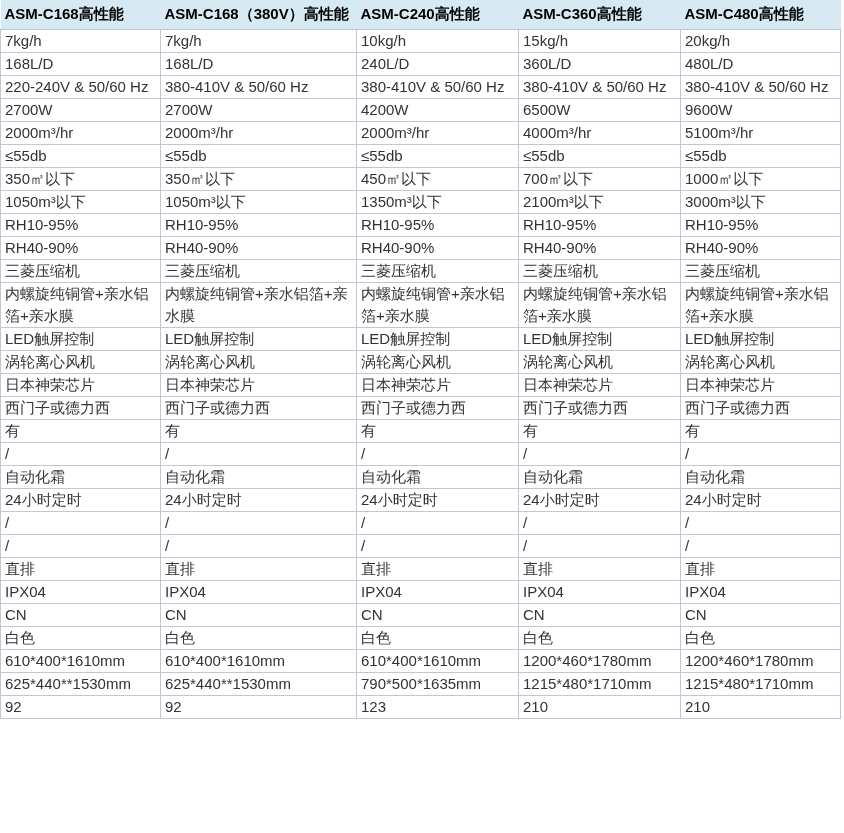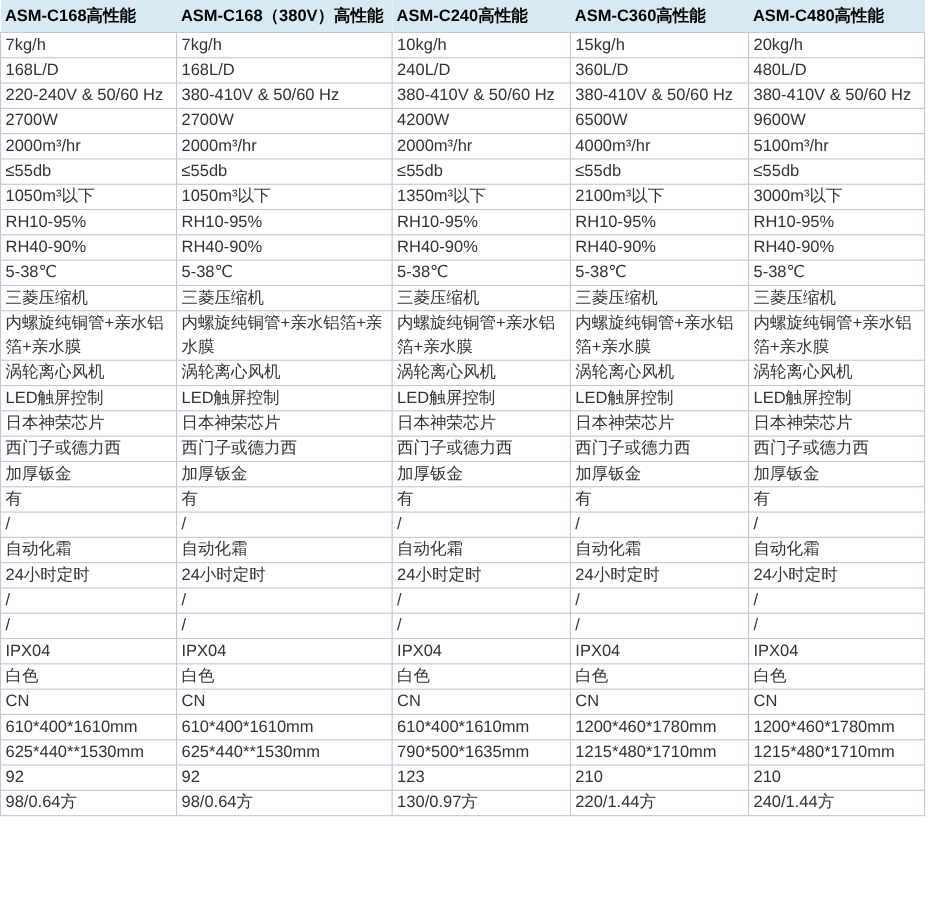--- a/index.html
+++ b/index.html
@@ -100,20 +100,27 @@
           <td>5100m³/hr</td>
         </tr>
         <tr>
           <td>≤55db</td>
           <td>≤55db</td>
           <td>≤55db</td>
           <td>≤55db</td>
           <td>≤55db</td>
         </tr>
         <tr>
+          <td>350㎡以下</td>
+          <td>350㎡以下</td>
+          <td>450㎡以下</td>
+          <td>700㎡以下</td>
+          <td>1000㎡以下</td>
+        </tr>
+        <tr>
           <td>1050m³以下</td>
           <td>1050m³以下</td>
           <td>1350m³以下</td>
           <td>2100m³以下</td>
           <td>3000m³以下</td>
         </tr>
         <tr>
           <td>RH10-95%</td>
           <td>RH10-95%</td>
           <td>RH10-95%</td>
@@ -121,137 +128,130 @@
           <td>RH10-95%</td>
         </tr>
         <tr>
           <td>RH40-90%</td>
           <td>RH40-90%</td>
           <td>RH40-90%</td>
           <td>RH40-90%</td>
           <td>RH40-90%</td>
         </tr>
         <tr>
-          <td>5-38℃</td>
-          <td>5-38℃</td>
-          <td>5-38℃</td>
-          <td>5-38℃</td>
-          <td>5-38℃</td>
-        </tr>
-        <tr>
-          <td>三菱压缩机</td>
-          <td>三菱压缩机</td>
-          <td>三菱压缩机</td>
-          <td>三菱压缩机</td>
-          <td>三菱压缩机</td>
-        </tr>
-        <tr>
-          <td>内螺旋纯铜管+亲水铝箔+亲水膜</td>
-          <td>内螺旋纯铜管+亲水铝箔+亲水膜</td>
-          <td>内螺旋纯铜管+亲水铝箔+亲水膜</td>
-          <td>内螺旋纯铜管+亲水铝箔+亲水膜</td>
-          <td>内螺旋纯铜管+亲水铝箔+亲水膜</td>
-        </tr>
-        <tr>
-          <td>涡轮离心风机</td>
-          <td>涡轮离心风机</td>
-          <td>涡轮离心风机</td>
-          <td>涡轮离心风机</td>
-          <td>涡轮离心风机</td>
-        </tr>
-        <tr>
-          <td>LED触屏控制</td>
-          <td>LED触屏控制</td>
-          <td>LED触屏控制</td>
-          <td>LED触屏控制</td>
-          <td>LED触屏控制</td>
-        </tr>
-        <tr>
-          <td>日本神荣芯片</td>
-          <td>日本神荣芯片</td>
-          <td>日本神荣芯片</td>
-          <td>日本神荣芯片</td>
-          <td>日本神荣芯片</td>
-        </tr>
-        <tr>
-          <td>西门子或德力西</td>
-          <td>西门子或德力西</td>
-          <td>西门子或德力西</td>
-          <td>西门子或德力西</td>
-          <td>西门子或德力西</td>
-        </tr>
-        <tr>
-          <td>加厚钣金</td>
-          <td>加厚钣金</td>
-          <td>加厚钣金</td>
-          <td>加厚钣金</td>
-          <td>加厚钣金</td>
-        </tr>
-        <tr>
-          <td>有</td>
-          <td>有</td>
-          <td>有</td>
-          <td>有</td>
-          <td>有</td>
-        </tr>
-        <tr>
-          <td>/</td>
-          <td>/</td>
-          <td>/</td>
-          <td>/</td>
-          <td>/</td>
-        </tr>
-        <tr>
-          <td>自动化霜</td>
-          <td>自动化霜</td>
-          <td>自动化霜</td>
-          <td>自动化霜</td>
-          <td>自动化霜</td>
-        </tr>
-        <tr>
-          <td>24小时定时</td>
-          <td>24小时定时</td>
-          <td>24小时定时</td>
-          <td>24小时定时</td>
-          <td>24小时定时</td>
-        </tr>
-        <tr>
-          <td>/</td>
-          <td>/</td>
-          <td>/</td>
-          <td>/</td>
-          <td>/</td>
-        </tr>
-        <tr>
-          <td>/</td>
-          <td>/</td>
-          <td>/</td>
-          <td>/</td>
-          <td>/</td>
-        </tr>
-        <tr>
-          <td>IPX04</td>
-          <td>IPX04</td>
-          <td>IPX04</td>
-          <td>IPX04</td>
-          <td>IPX04</td>
-        </tr>
-        <tr>
-          <td>白色</td>
-          <td>白色</td>
-          <td>白色</td>
-          <td>白色</td>
-          <td>白色</td>
-        </tr>
-        <tr>
-          <td>CN</td>
-          <td>CN</td>
-          <td>CN</td>
-          <td>CN</td>
-          <td>CN</td>
+          <td>三菱压缩机</td>
+          <td>三菱压缩机</td>
+          <td>三菱压缩机</td>
+          <td>三菱压缩机</td>
+          <td>三菱压缩机</td>
+        </tr>
+        <tr>
+          <td>内螺旋纯铜管+亲水铝箔+亲水膜</td>
+          <td>内螺旋纯铜管+亲水铝箔+亲水膜</td>
+          <td>内螺旋纯铜管+亲水铝箔+亲水膜</td>
+          <td>内螺旋纯铜管+亲水铝箔+亲水膜</td>
+          <td>内螺旋纯铜管+亲水铝箔+亲水膜</td>
+        </tr>
+        <tr>
+          <td>LED触屏控制</td>
+          <td>LED触屏控制</td>
+          <td>LED触屏控制</td>
+          <td>LED触屏控制</td>
+          <td>LED触屏控制</td>
+        </tr>
+        <tr>
+          <td>涡轮离心风机</td>
+          <td>涡轮离心风机</td>
+          <td>涡轮离心风机</td>
+          <td>涡轮离心风机</td>
+          <td>涡轮离心风机</td>
+        </tr>
+        <tr>
+          <td>日本神荣芯片</td>
+          <td>日本神荣芯片</td>
+          <td>日本神荣芯片</td>
+          <td>日本神荣芯片</td>
+          <td>日本神荣芯片</td>
+        </tr>
+        <tr>
+          <td>西门子或德力西</td>
+          <td>西门子或德力西</td>
+          <td>西门子或德力西</td>
+          <td>西门子或德力西</td>
+          <td>西门子或德力西</td>
+        </tr>
+        <tr>
+          <td>有</td>
+          <td>有</td>
+          <td>有</td>
+          <td>有</td>
+          <td>有</td>
+        </tr>
+        <tr>
+          <td>/</td>
+          <td>/</td>
+          <td>/</td>
+          <td>/</td>
+          <td>/</td>
+        </tr>
+        <tr>
+          <td>自动化霜</td>
+          <td>自动化霜</td>
+          <td>自动化霜</td>
+          <td>自动化霜</td>
+          <td>自动化霜</td>
+        </tr>
+        <tr>
+          <td>24小时定时</td>
+          <td>24小时定时</td>
+          <td>24小时定时</td>
+          <td>24小时定时</td>
+          <td>24小时定时</td>
+        </tr>
+        <tr>
+          <td>/</td>
+          <td>/</td>
+          <td>/</td>
+          <td>/</td>
+          <td>/</td>
+        </tr>
+        <tr>
+          <td>/</td>
+          <td>/</td>
+          <td>/</td>
+          <td>/</td>
+          <td>/</td>
+        </tr>
+        <tr>
+          <td>直排</td>
+          <td>直排</td>
+          <td>直排</td>
+          <td>直排</td>
+          <td>直排</td>
+        </tr>
+        <tr>
+          <td>IPX04</td>
+          <td>IPX04</td>
+          <td>IPX04</td>
+          <td>IPX04</td>
+          <td>IPX04</td>
+        </tr>
+        <tr>
+          <td>CN</td>
+          <td>CN</td>
+          <td>CN</td>
+          <td>CN</td>
+          <td>CN</td>
+        </tr>
+        <tr>
+          <td>白色</td>
+          <td>白色</td>
+          <td>白色</td>
+          <td>白色</td>
+          <td>白色</td>
         </tr>
         <tr>
           <td>610*400*1610mm</td>
           <td>610*400*1610mm</td>
           <td>610*400*1610mm</td>
           <td>1200*460*1780mm</td>
           <td>1200*460*1780mm</td>
         </tr>
         <tr>
           <td>625*440**1530mm</td>
@@ -260,22 +260,15 @@
           <td>1215*480*1710mm</td>
           <td>1215*480*1710mm</td>
         </tr>
         <tr>
           <td>92</td>
           <td>92</td>
           <td>123</td>
           <td>210</td>
           <td>210</td>
         </tr>
-        <tr>
-          <td>98/0.64方</td>
-          <td>98/0.64方</td>
-          <td>130/0.97方</td>
-          <td>220/1.44方</td>
-          <td>240/1.44方</td>
-        </tr>
       </tbody>
   </table>
 </div>
 
 </body></html>

